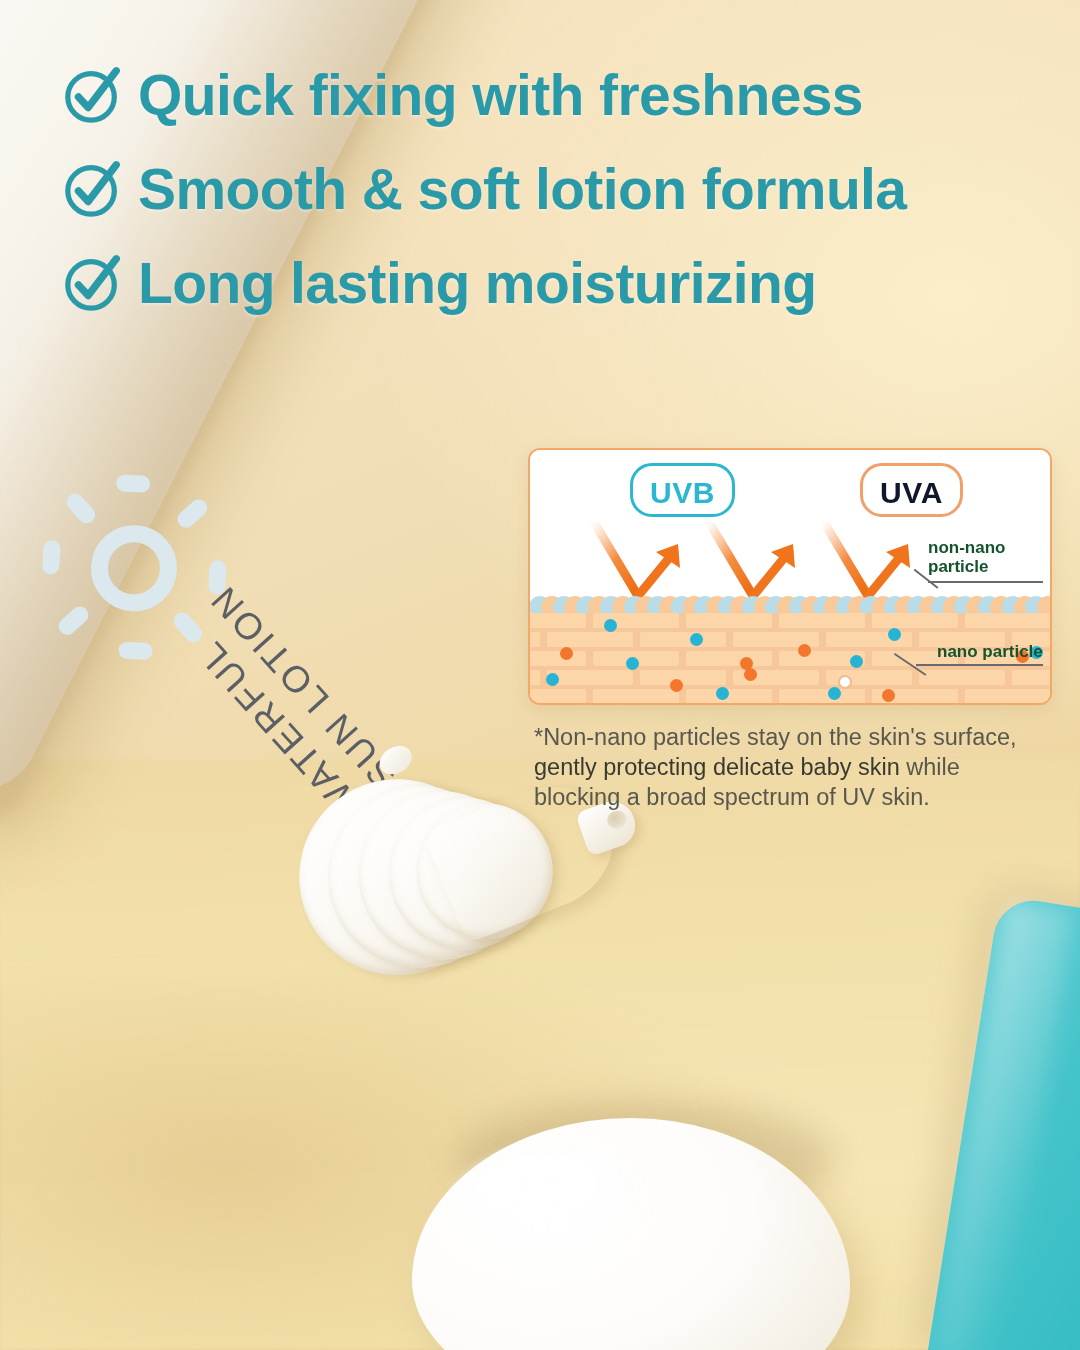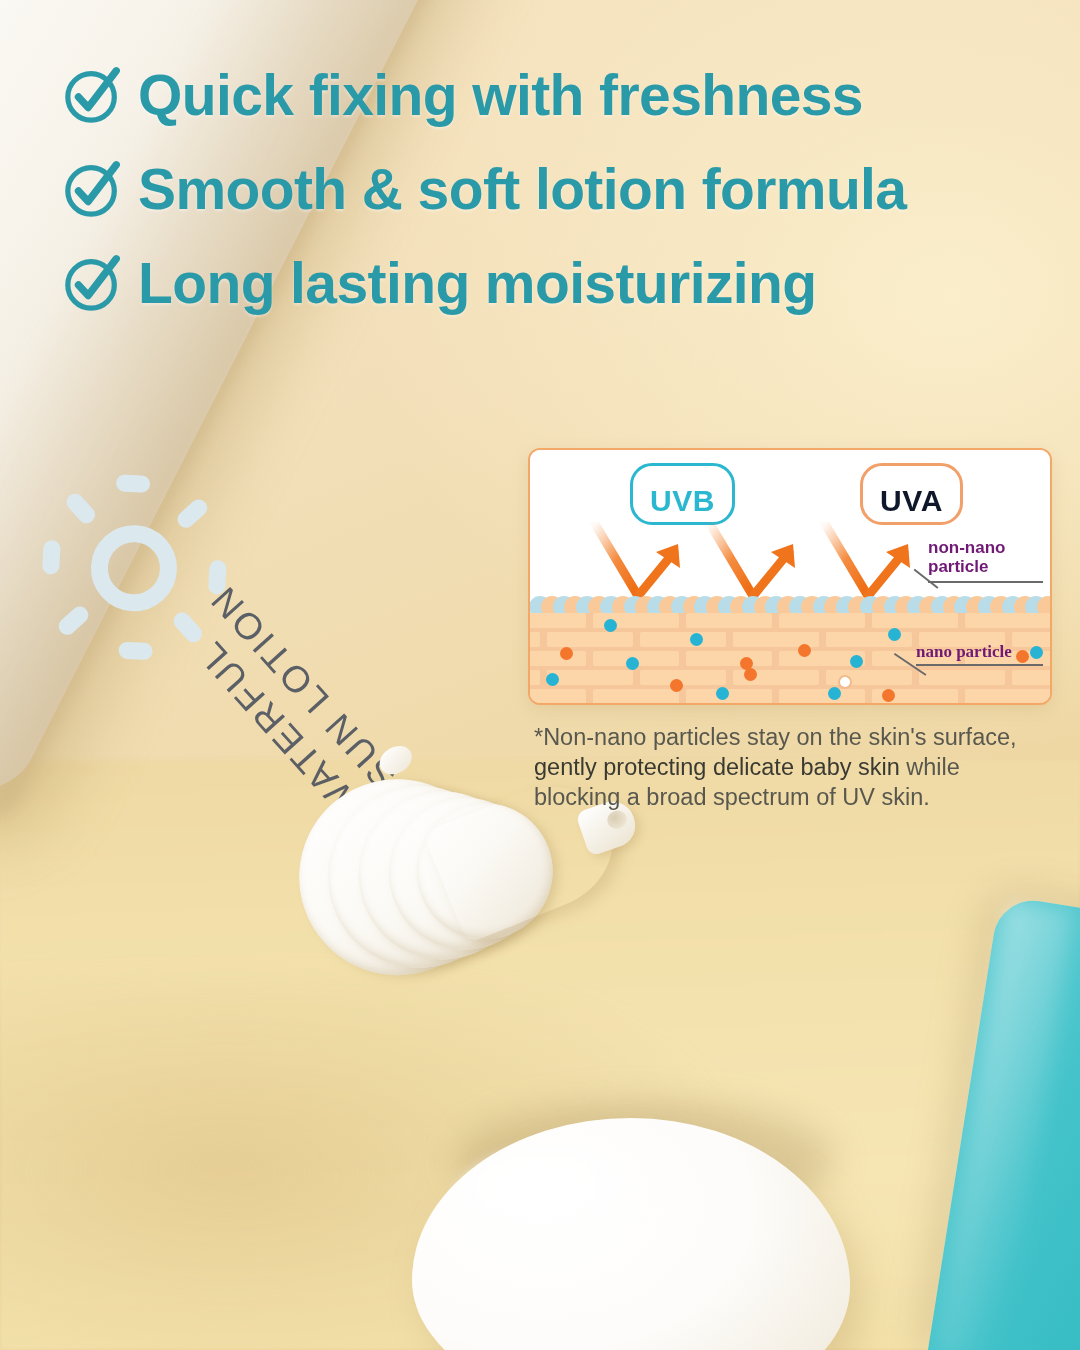--- a/index.html
+++ b/index.html
@@ -100,21 +100,21 @@
   .chk{flex:0 0 auto;width:62px;height:62px;margin-right:14px;position:relative;}
   .feat-label{font-size:57px;line-height:1;color:#2a9aa8;font-weight:600;
     letter-spacing:-.6px;white-space:nowrap;
     text-shadow:0 2px 3px rgba(255,255,255,.38);}
 
   
   .card{position:absolute;left:528px;top:448px;width:520px;height:253px;
     background:#ffffff;border:2px solid #f3a868;border-radius:12px;overflow:hidden;
     box-shadow:0 5px 16px rgba(186,156,100,.22);}
   .card-sky{position:absolute;left:0;top:0;width:100%;height:150px;background:#ffffff;}
-  .badge{position:absolute;border-radius:22px;border:3px solid;padding:18px 17px 4px;
+  .badge{position:absolute;border-radius:22px;border:3px solid;padding:10px 17px 4px;
     font-size:30px;font-weight:700;letter-spacing:.6px;background:#fff;}
   .badge-uvb{left:100px;top:13px;color:#2bb7cf;border-color:#2bb7cf;}
   .badge-uva{left:330px;top:13px;color:#0f172a;border-color:#f2a06a;}
 
   .arrow-grp{position:absolute;width:130px;height:82px;}
   .a1{left:60px; top:72px;}
   .a2{left:175px;top:72px;}
   .a3{left:290px;top:72px;}
 
   
@@ -123,23 +123,23 @@
 
   
   .bricks{position:absolute;left:0;top:163px;width:520px;height:90px;background:#f6c79a;overflow:hidden;}
   .brow{position:absolute;left:-30px;width:600px;height:19px;}
   .brick{position:absolute;top:0;height:15px;background:#fcd6a9;border-radius:2px;}
   .nano{position:absolute;border-radius:50%;width:13px;height:13px;}
   .nano.cy{background:#27b4d4;}
   .nano.or{background:#f4762c;}
   .nano.lt{background:#fff;border:2px solid #f2bb8c;box-sizing:border-box;width:14px;height:14px;}
 
-  .callout{position:absolute;font-size:17px;font-weight:700;color:#701a75;line-height:1.13;}
+  .callout{position:absolute;font-size:17px;font-weight:700;color:#14532d;line-height:1.13;}
   .c-nonnano{left:398px;top:88px;}
-  .c-nano{left:386px;top:192px;font-family:Liberation Serif, serif;}
+  .c-nano{left:407px;top:192px;}
   .leader{position:absolute;background:#6a6a6a;}
 
   
   .caption{position:absolute;left:534px;top:722px;width:520px;
     font-size:23.5px;line-height:1.28;color:#58584f;}
   .caption b{color:#3a3a33;font-weight:400;}
 </style>
 </head>
 <body>
 

